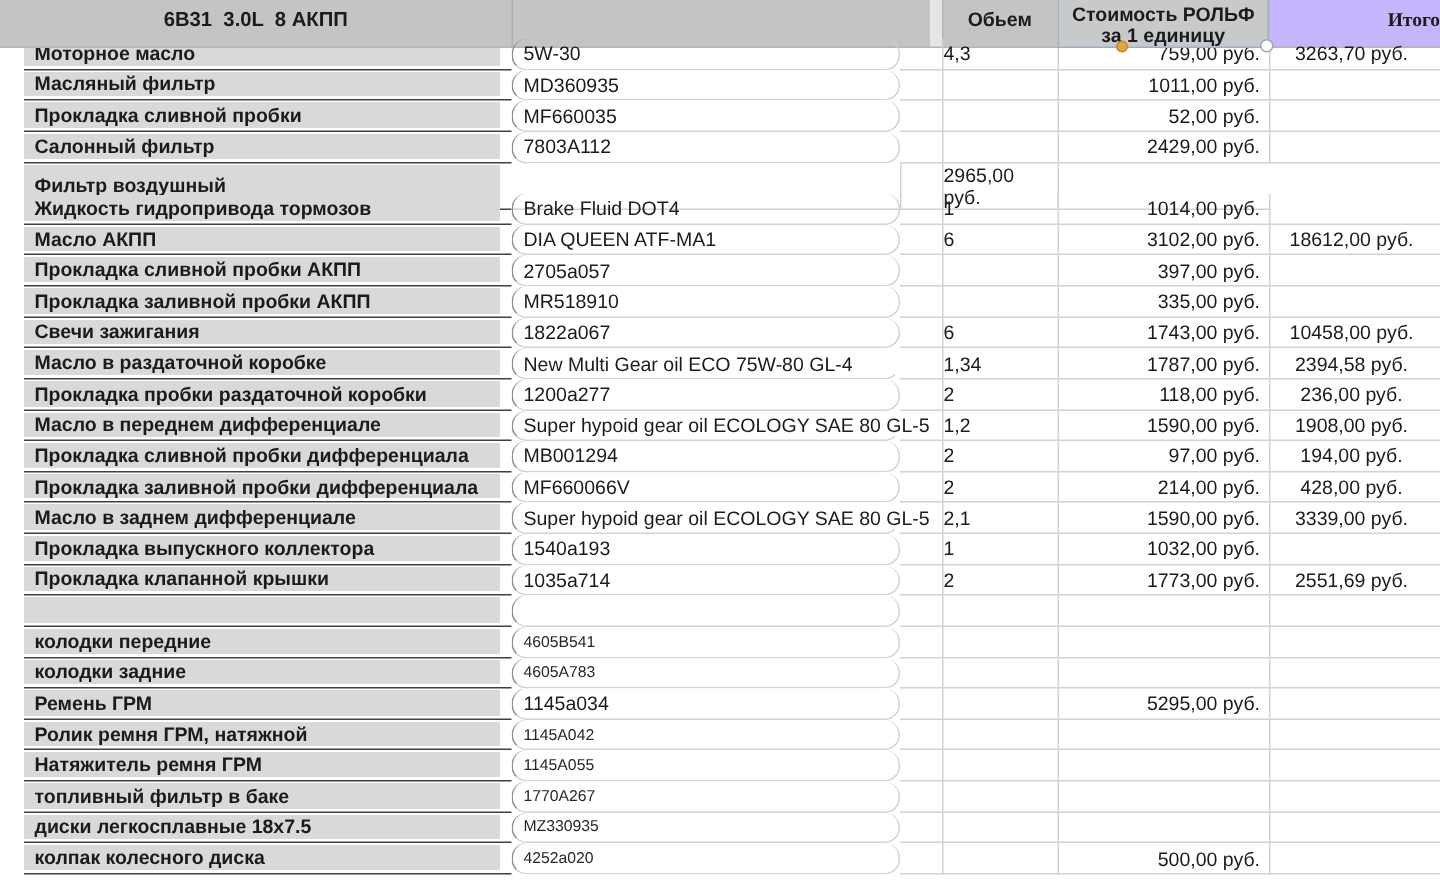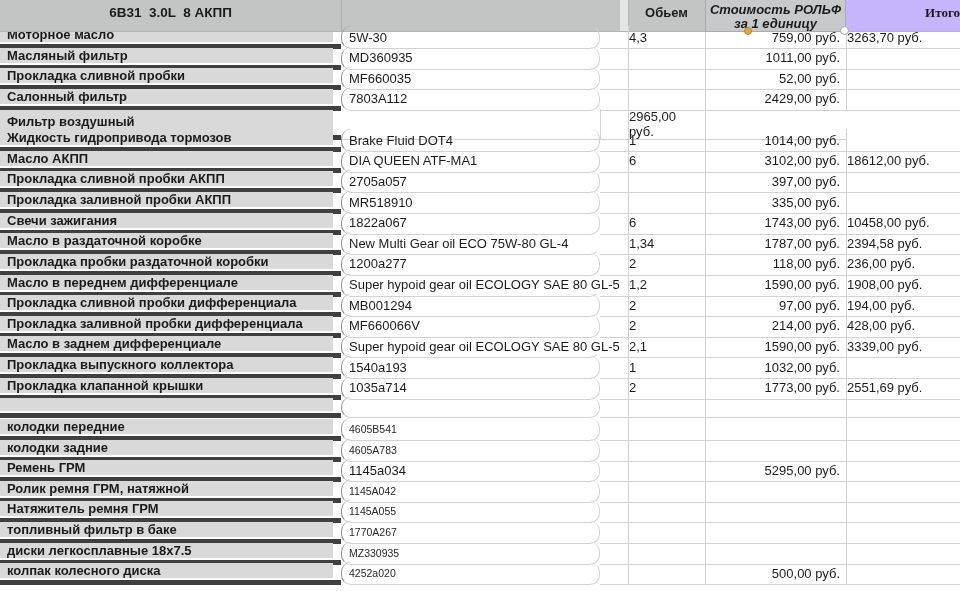--- a/index.html
+++ b/index.html
@@ -55,21 +55,21 @@
   .h-price{
     position:relative;
     background:#c7c9cb;
     border-left:1px solid #9fadbd;
     border-right:1px solid #9fadbd;
     border-bottom:1px solid #9fadbd;
     text-align:center;
     padding-top:3px;
     line-height:14px;
   }
-  .h-price .line{display:block;font-style:italic;}
+  .h-price .line{display:block;}
   .handle-yellow{
     position:absolute;
     left:38px;bottom:-4px;
     width:6px;height:6px;
     border-radius:50%;
     background:#dca83f;
     border:1px solid #bb8a2c;
     z-index:6;
   }
   .handle-white{
@@ -100,21 +100,22 @@
     display:flex;
     align-items:center;
     font-size:13px;
     border-bottom:1px solid #d2d2d2;
     min-width:0;
   }
   .c-name{
     background:#d9d9d9;
     background-clip:content-box;
     padding:1px 8px 2px 0;
-    border-bottom:5px solid #404040;
+    border-bottom:1px solid #404040;
+    margin-left:16px;
   }
   .c-name span{
     font-weight:bold;
     padding-left:7px;
     white-space:nowrap;
   }
   .c-part{
     border-left:1px solid #8e8e8e;
     border-right:1px solid #d2d2d2;
     padding-left:7px;
@@ -131,21 +132,21 @@
     border-left:1px solid #d2d2d2;
     justify-content:flex-start;
   }
   .c-price{
     border-left:1px solid #d2d2d2;
     justify-content:flex-end;
     padding-right:6px;
   }
   .c-total{
     border-left:1px solid #d2d2d2;
-    justify-content:flex-start;
+    justify-content:center;
     padding-right:5px;
   }
 </style>
 </head>
 <body>
 
 <div class="sheet">
 
   <div class="header-row">
     <div class="h-cell h-title">

